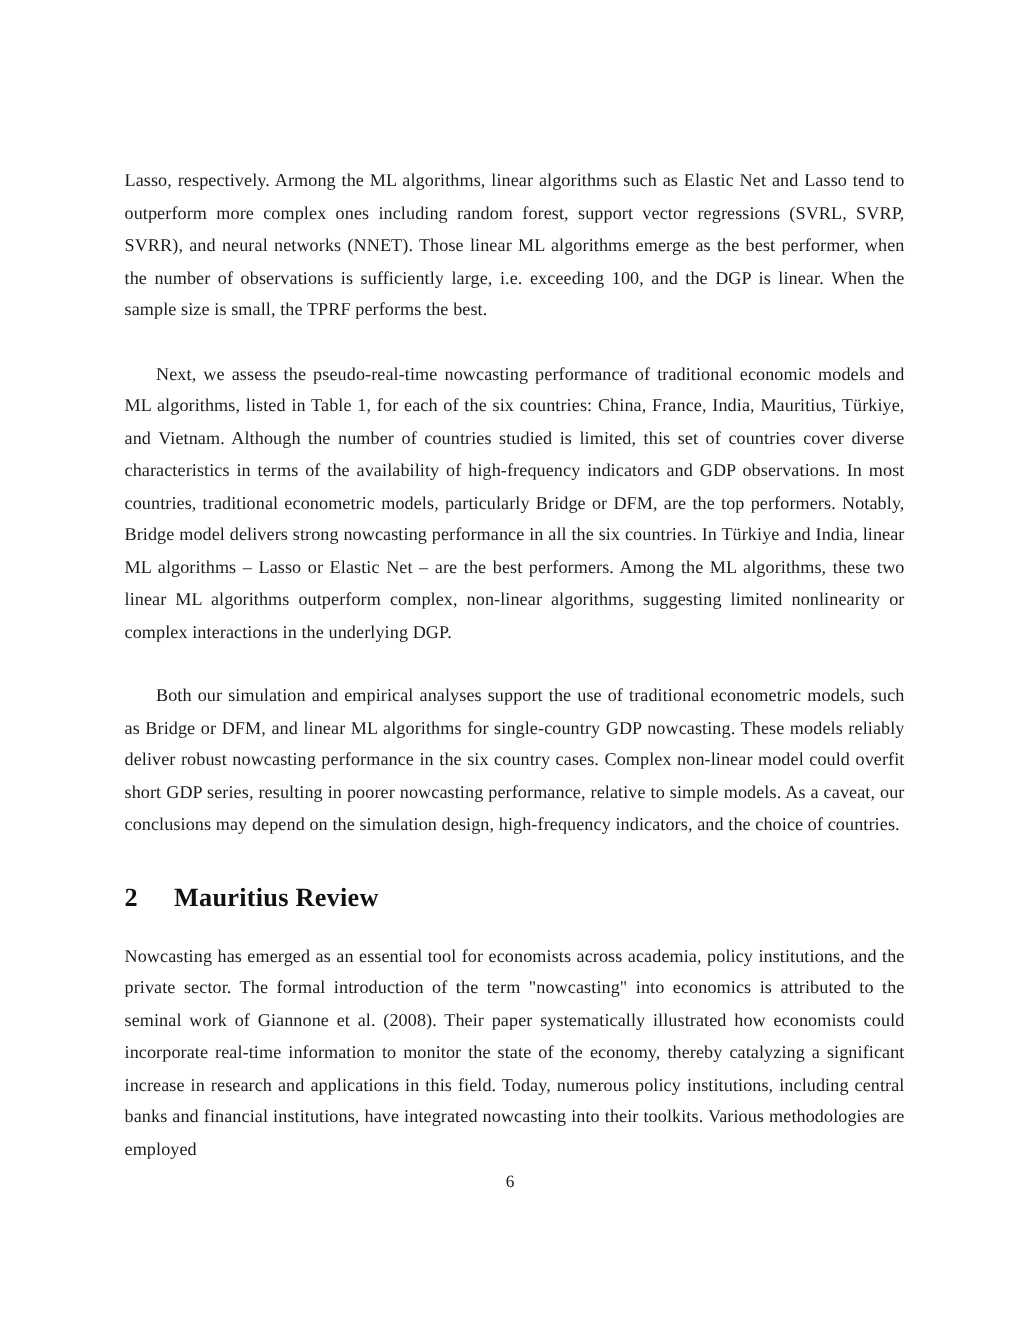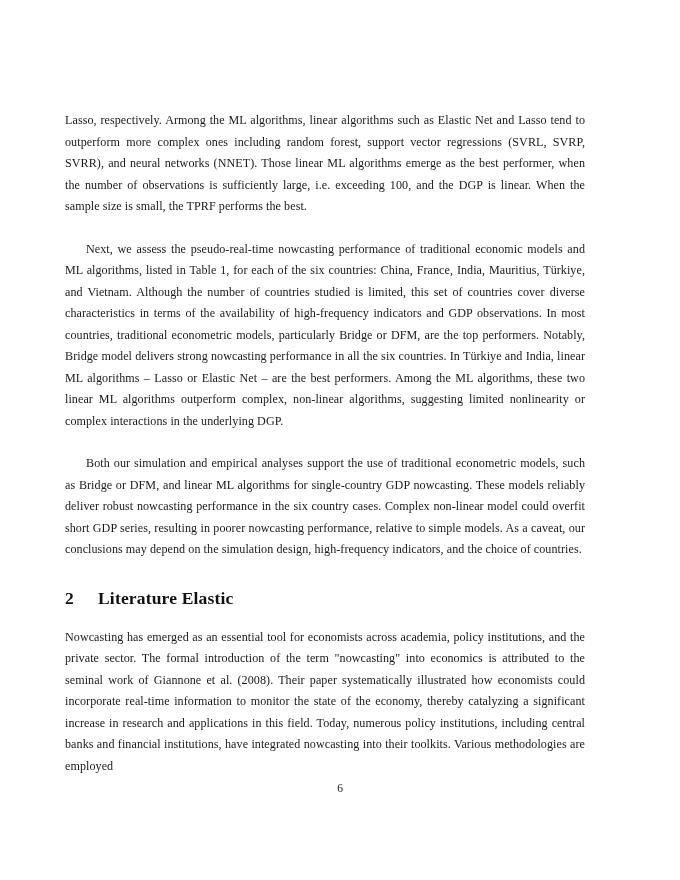--- a/index.html
+++ b/index.html
@@ -17,21 +17,21 @@
   }
   .page {
     position: relative;
     width: 680px;
     height: 880px;
     background: #ffffff;
     box-sizing: border-box;
   }
   .content {
     position: absolute;
-    left: 65px;
+    left: 83px;
     top: 110px;
     width: 520px;
   }
   p.para {
     margin: 0;
     font-size: 12.1px;
     line-height: 21.5px;
     text-align: justify;
     text-justify: inter-word;
     hyphens: manual;
@@ -79,21 +79,21 @@
 
     <p class="para noindent">Lasso, respectively. Armong the ML algorithms, linear algorithms such as Elastic Net and Lasso tend to outperform more complex ones including random forest, support vector regressions (SVRL, SVRP, SVRR), and neural networks (NNET). Those linear ML algorithms emerge as the best performer, when the number of observations is sufficiently large, i.e. exceeding 100, and the DGP is linear. When the sample size is small, the TPRF performs the best.</p>
 
     <p class="para indent">Next, we assess the pseudo-real-time nowcasting performance of traditional economic models and ML algorithms, listed in Table 1, for each of the six countries: China, France, India, Mauritius, Türkiye, and Vietnam. Although the number of countries studied is limited, this set of countries cover diverse characteristics in terms of the availability of high-frequency indicators and GDP observations. In most countries, traditional econometric models, particularly Bridge or DFM, are the top performers. Notably, Bridge model delivers strong nowcasting performance in all the six countries. In Türkiye and India, linear ML algorithms – Lasso or Elastic Net – are the best performers. Among the ML algorithms, these two linear ML algorithms outperform complex, non-linear algorithms, suggesting limited nonlinearity or complex interactions in the underlying DGP.</p>
 
     <p class="para indent">Both our simulation and empirical analyses support the use of traditional econometric models, such as Bridge or DFM, and linear ML algorithms for single-country GDP nowcasting. These models reliably deliver robust nowcasting performance in the six country cases. Complex non-linear model could overfit short GDP series, resulting in poorer nowcasting performance, relative to simple models. As a caveat, our conclusions may depend on the simulation design, high-frequency indicators, and the choice of countries.</p>
 
     <div class="gap-before-heading"></div>
 
     <h2 class="section-heading">
-      <span class="sec-num">2</span><span>Literature Elastic</span>
+      <span class="sec-num">2</span><span>Mauritius Review</span>
     </h2>
 
     <div class="gap-after-heading"></div>
 
     <p class="para noindent">Nowcasting has emerged as an essential tool for economists across academia, policy institutions, and the private sector. The formal introduction of the term "nowcasting" into economics is attributed to the seminal work of Giannone et al. (2008). Their paper systematically illustrated how economists could incorporate real-time information to monitor the state of the economy, thereby catalyzing a significant increase in research and applications in this field. Today, numerous policy institutions, including central banks and financial institutions, have integrated nowcasting into their toolkits. Various methodologies are employed</p>
 
   </div>
 
   <div class="page-number">6</div>
 

